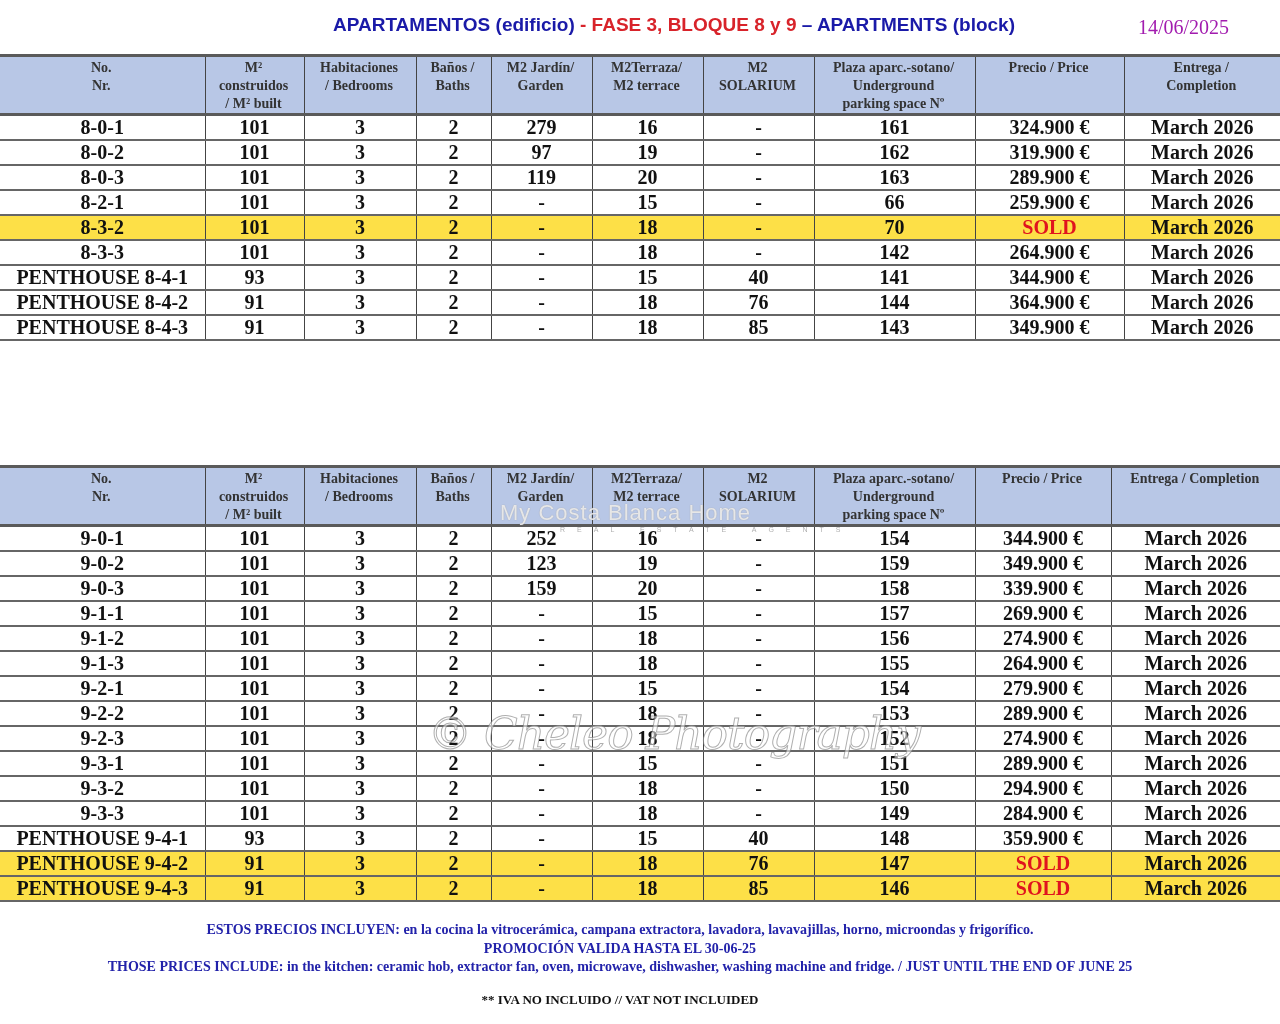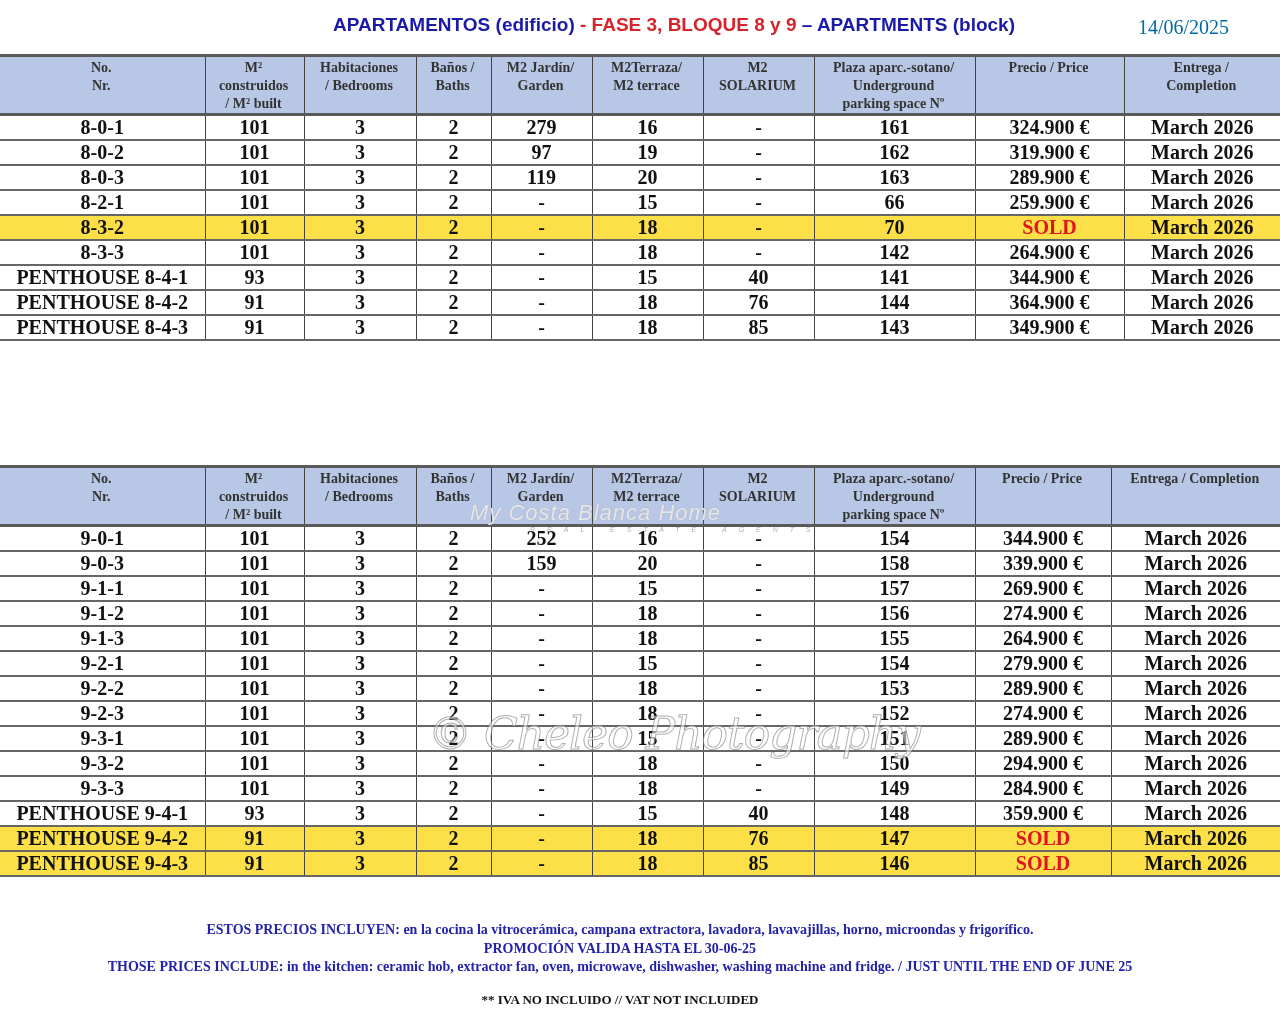--- a/index.html
+++ b/index.html
@@ -1,38 +1,38 @@
 <!DOCTYPE html>
 <html><head>
 <meta charset="utf-8">
 <style>
   html, body { margin:0; padding:0; background:#ffffff; }
   body { width:1280px; height:1024px; position:relative; overflow:hidden; font-family:"Liberation Serif", serif; color:#111; }
   .title { position:absolute; top:14px; left:0; width:1260px; text-align:center; font-family:"Liberation Sans", sans-serif; font-weight:bold; font-size:19px;padding-left:44px; }
   .title .blue { color:#1a1aa8; }
   .title .red { color:#d8232a; }
-  .date { position:absolute; top:16px; left:1138px; font-family:"Liberation Serif", serif; font-size:20px; color:#0369a1; }
+  .date { position:absolute; top:16px; left:1138px; font-family:"Liberation Serif", serif; font-size:20px; color:#a21caf; }
 
   table.price { position:absolute; left:0; width:1280px; border-collapse:collapse; table-layout:fixed; font-family:"Liberation Serif", serif; }
   table.price th { background:#b8c7e6; color:#333; font-weight:bold; font-size:14px; line-height:18px; vertical-align:top; padding:2px 2px 0 0; border-left:1px solid #444; border-right:1px solid #444; border-top:3px solid #5a5a5a; border-bottom:3px solid #5a5a5a; text-align:center; height:52px; }
   table.price td { text-align:center; font-weight:bold; font-size:20px; height:23px; line-height:23px; padding:0; border-left:1px solid #444; border-right:1px solid #444; border-bottom:2px solid #666; }
   table.price tr.sold td { background:#fde047; }
   table.price td.first, table.price th.first { border-left:none; }
   table.price td.last, table.price th.last { border-right:none; }
   .soldtxt { color:#e0141e; }
   #table8 { top:54px; }
   #table9 { top:465px; }
 
   .notes { position:absolute; left:0; width:1280px; text-align:center; font-family:"Liberation Serif", serif; font-weight:bold; font-size:14px; color:#2222aa; }
   .n1 { top:922px; left:-20px; }
   .n2 { top:941px; left:-20px; }
   .n3 { top:959px; left:-20px; }
   .n4 { top:992px; left:-20px; color:#111; font-size:13px; }
 
-  .wm1 { position:absolute; left:470px; top:500px; font-family:"Liberation Sans", sans-serif; font-size:22px; color:rgba(255,255,255,0.75); text-shadow:0 0 1px #999; letter-spacing:1px; pointer-events:none;font-style:italic; }
+  .wm1 { position:absolute; left:500px; top:500px; font-family:"Liberation Sans", sans-serif; font-size:22px; color:rgba(255,255,255,0.75); text-shadow:0 0 1px #999; letter-spacing:1px; pointer-events:none; }
   .wm1 small { display:block; font-size:7px; letter-spacing:12px; margin-left:60px; color:rgba(120,120,120,0.6); text-shadow:none; }
   .wm2 { position:absolute; left:428px; top:708px; font-family:"DejaVu Serif", serif; font-style:italic; font-size:44px; color:rgba(255,255,255,0.55); -webkit-text-stroke:1px rgba(110,110,110,0.55); pointer-events:none; letter-spacing:-1px; }
 </style>
 </head>
 <body>
 
 <div class="title">
   <span class="blue">APARTAMENTOS (edificio)</span><span class="red"> - FASE 3, BLOQUE 8 y 9</span><span class="blue"> – APARTMENTS (block)</span>
 </div>
 <div class="date">14/06/2025</div>
@@ -210,20 +210,32 @@
         <td>3</td>
         <td>2</td>
         <td>252</td>
         <td>16</td>
         <td>-</td>
         <td>154</td>
         <td>344.900 €</td>
         <td class="last">March 2026</td>
       </tr>
       <tr>
+        <td class="first">9-0-2</td>
+        <td>101</td>
+        <td>3</td>
+        <td>2</td>
+        <td>123</td>
+        <td>19</td>
+        <td>-</td>
+        <td>159</td>
+        <td>349.900 €</td>
+        <td class="last">March 2026</td>
+      </tr>
+      <tr>
         <td class="first">9-0-3</td>
         <td>101</td>
         <td>3</td>
         <td>2</td>
         <td>159</td>
         <td>20</td>
         <td>-</td>
         <td>158</td>
         <td>339.900 €</td>
         <td class="last">March 2026</td>

